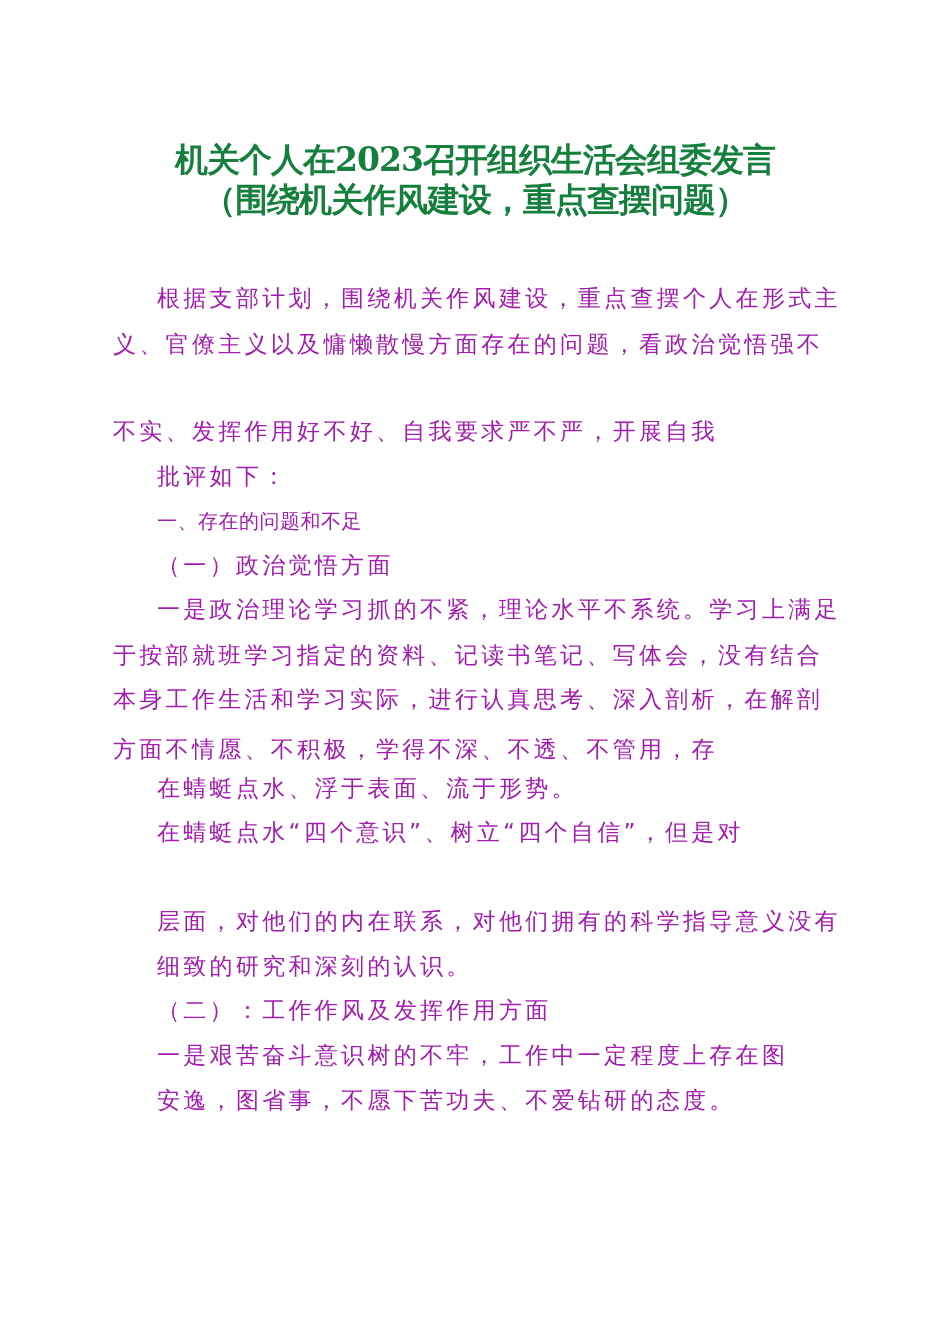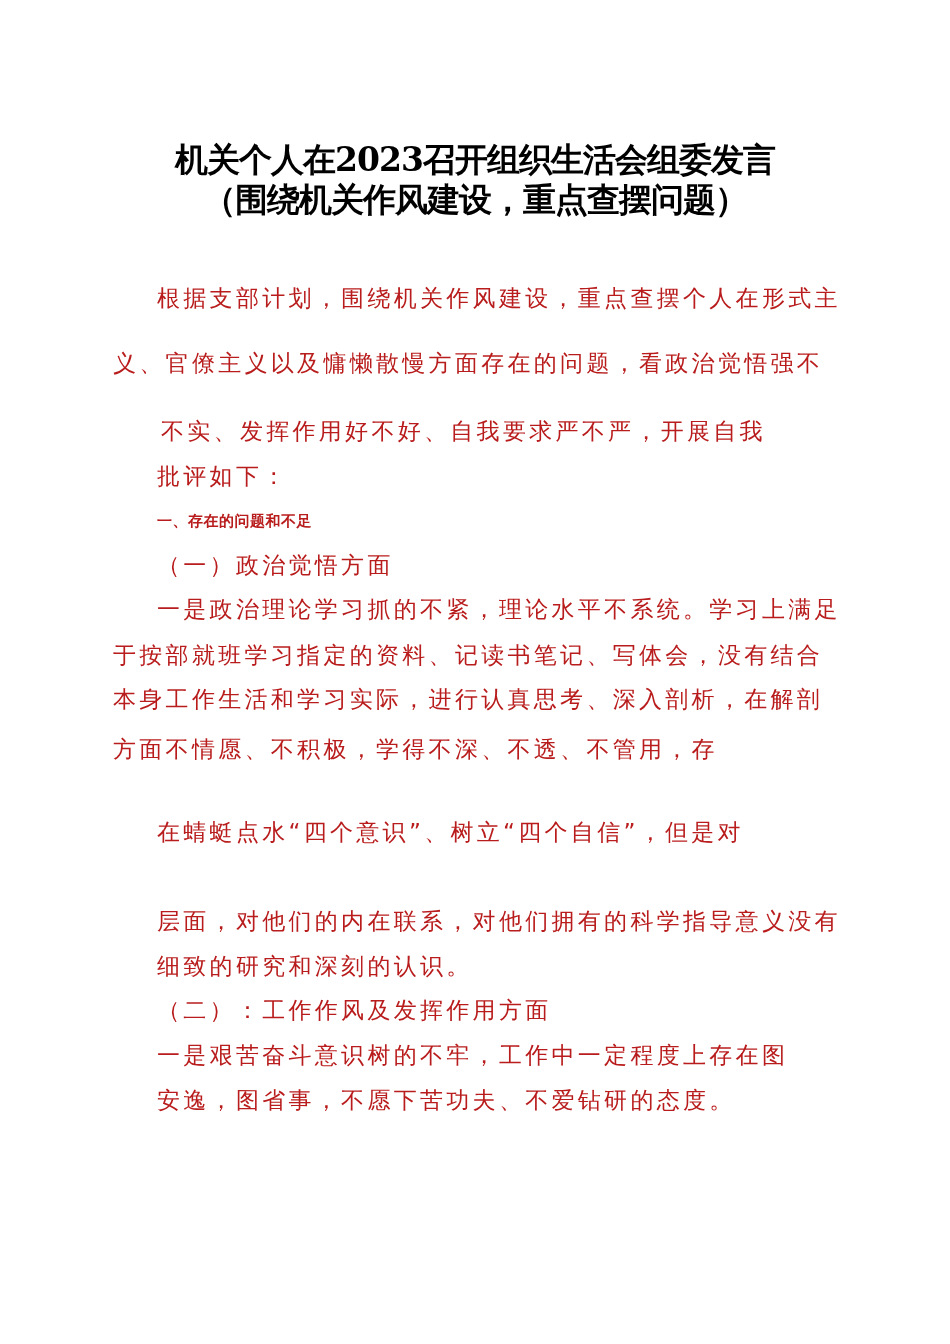--- a/index.html
+++ b/index.html
@@ -1,54 +1,55 @@
 <!DOCTYPE html>
 <html><head>
 <meta charset="utf-8">
 <style>
   html, body { margin: 0; padding: 0; background: #ffffff; }
   body { width: 950px; height: 1344px; position: relative; overflow: hidden; }
   .page { position: absolute; left: 0; top: 0; width: 950px; height: 1344px; background: #fff; }
   .title {
     position: absolute; left: 0; width: 950px; text-align: center;
     font-family: "DejaVu Serif", "Liberation Serif", serif;
-    font-weight: bold; font-size: 33px; color: #000000; letter-spacing: -1px;
+    font-weight: bold; font-size: 33px; color: #15803d; letter-spacing: -1px;
     line-height: 40px; white-space: nowrap;
   }
   .t1 { top: 140px; }
   .t2 { top: 180px; }
   .line {
     position: absolute; left: 113px;
     font-family: "DejaVu Sans", "Liberation Sans", sans-serif;
-    font-size: 23px; color: #b91c1c; line-height: 30px; white-space: nowrap;
+    font-size: 23px; color: #a21caf; line-height: 30px; white-space: nowrap;
     letter-spacing: 3.3px;
   }
   .indent { left: 157px; }
-  .heading { font-weight: bold; letter-spacing: 0.5px; font-size: 15px; }
+  .heading { font-weight: normal; letter-spacing: 0.5px; font-size: 20px; }
   .lead { font-weight: normal; }
 </style>
 </head>
 <body>
 
 <div class="page">
   <div class="title t1">机关个人在2023召开组织生活会组委发言</div>
   <div class="title t2">（围绕机关作风建设，重点查摆问题）</div>
 
   <div class="line indent" style="top:283px;">根据支部计划，围绕机关作风建设，重点查摆个人在形式主</div>
-  <div class="line" style="top:348px;">义、官僚主义以及慵懒散慢方面存在的问题，看政治觉悟强不</div>
-  <div class="line" style="top:416px;margin-left:48px;">不实、发挥作用好不好、自我要求严不严，开展自我</div>
+  <div class="line" style="top:329px;">义、官僚主义以及慵懒散慢方面存在的问题，看政治觉悟强不</div>
+  <div class="line" style="top:416px;">不实、发挥作用好不好、自我要求严不严，开展自我</div>
   <div class="line indent" style="top:461px;">批评如下：</div>
 
   <div class="line indent heading" style="top:506px;">一、存在的问题和不足</div>
   <div class="line indent" style="top:550px;">（一）政治觉悟方面</div>
 
   <div class="line indent lead" style="top:594px;">一是政治理论学习抓的不紧，理论水平不系统。学习上满足</div>
   <div class="line" style="top:640px;">于按部就班学习指定的资料、记读书笔记、写体会，没有结合</div>
   <div class="line" style="top:684px;">本身工作生活和学习实际，进行认真思考、深入剖析，在解剖</div>
   <div class="line" style="top:728px;margin-top:6px;">方面不情愿、不积极，学得不深、不透、不管用，存</div>
+  <div class="line indent" style="top:773px;">在蜻蜓点水、浮于表面、流于形势。</div>
 
   <div class="line indent" style="top:817px;">在蜻蜓点水“四个意识”、树立“四个自信”，但是对</div>
   <div class="line indent" style="top:906px;">层面，对他们的内在联系，对他们拥有的科学指导意义没有</div>
   <div class="line indent" style="top:995px;">（二）：工作作风及发挥作用方面</div>
 
   <div class="line indent" style="top:951px;">细致的研究和深刻的认识。</div>
   <div class="line indent" style="top:1040px;">一是艰苦奋斗意识树的不牢，工作中一定程度上存在图</div>
   <div class="line indent" style="top:1085px;">安逸，图省事，不愿下苦功夫、不爱钻研的态度。</div>
 </div>
 

